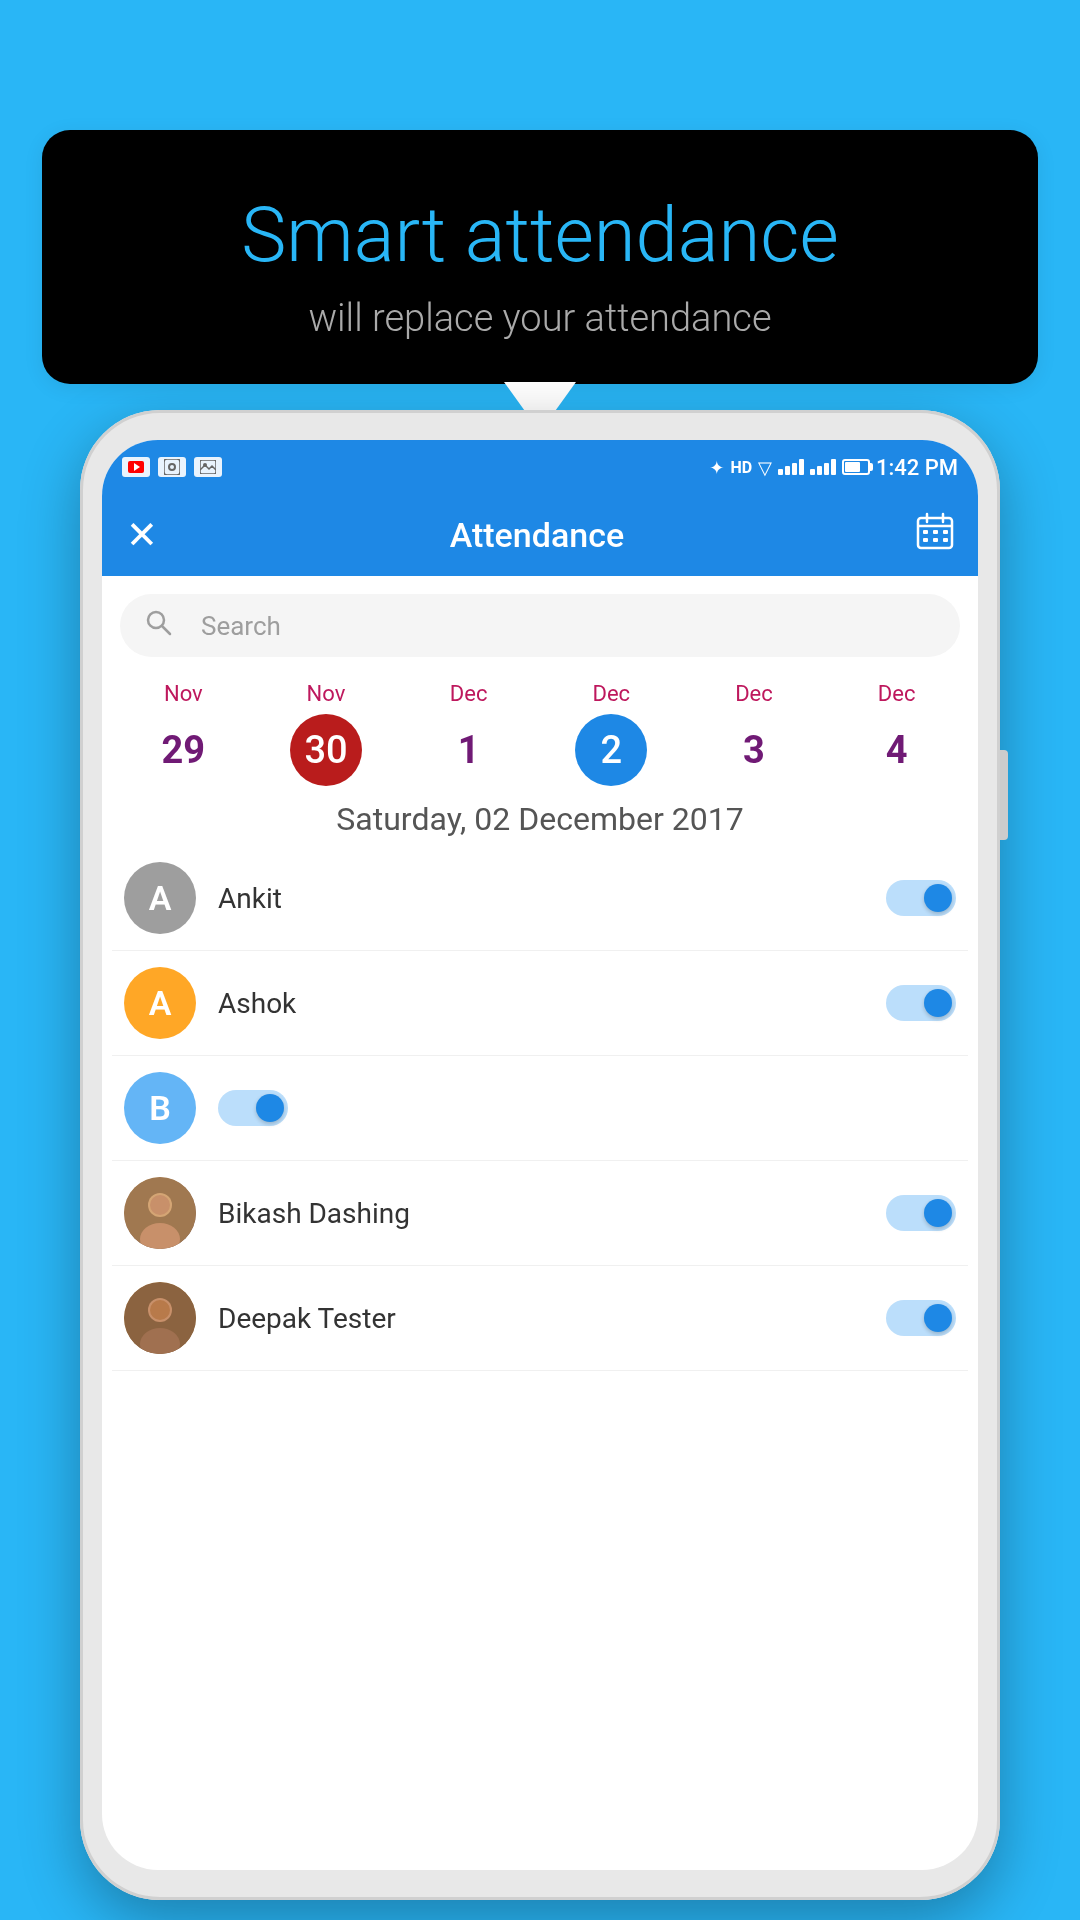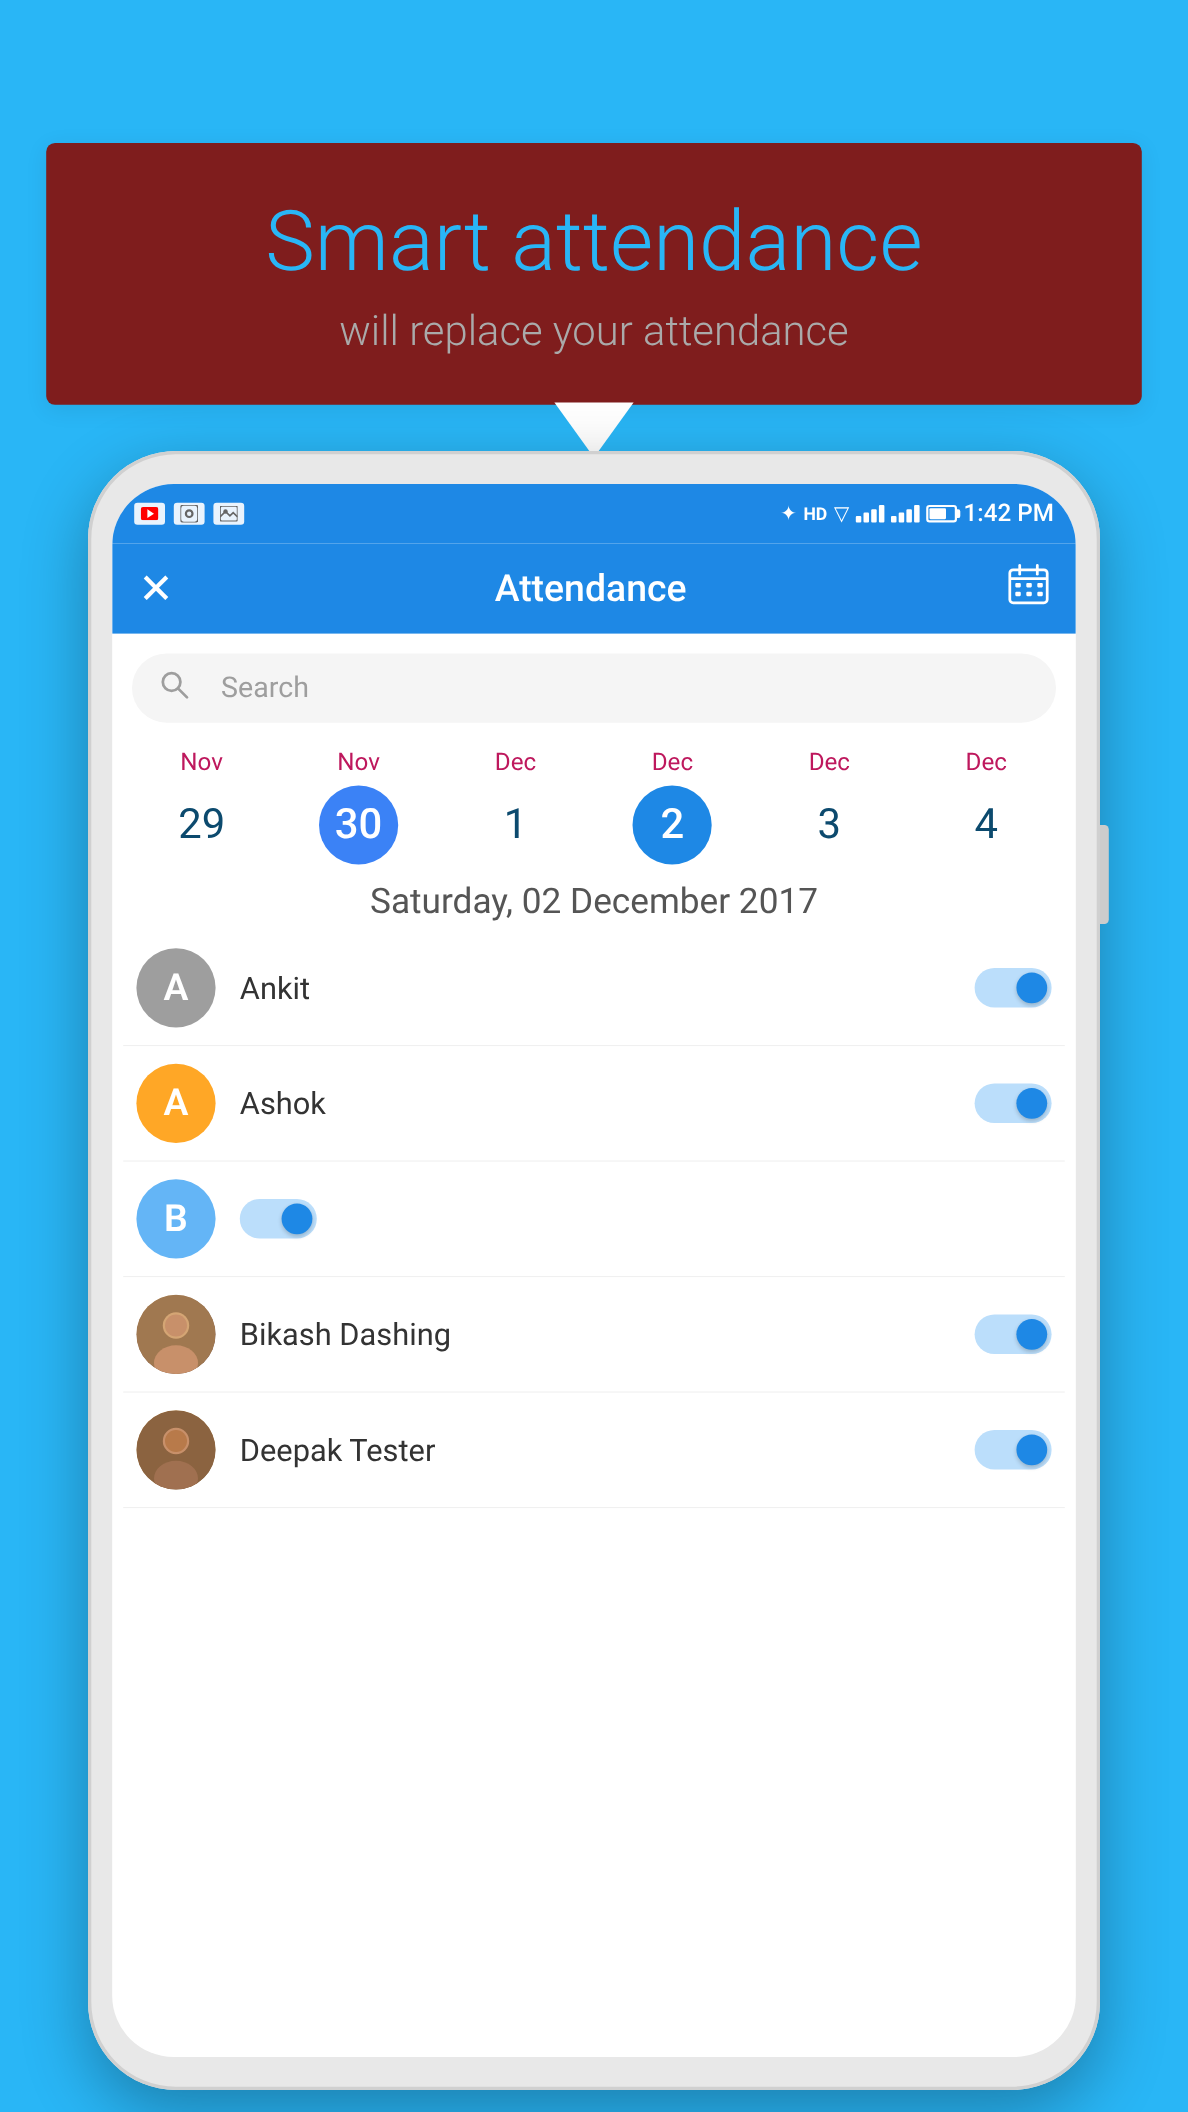--- a/index.html
+++ b/index.html
@@ -12,23 +12,23 @@
       overflow: hidden;
       position: relative;
     }
 
     
     .speech-bubble {
       position: absolute;
       top: 130px;
       left: 42px;
       right: 42px;
-      background: #7f1d1d;
-      border-radius: 8px;
-      padding: 48px 60px 44px;
+      background: #000000;
+      border-radius: 28px;
+      padding: 64px 60px 44px;
       text-align: center;
       box-shadow: 0 4px 20px rgba(0,0,0,0.08);
     }
     .speech-bubble::after {
       content: '';
       position: absolute;
       bottom: -48px;
       left: 50%;
       transform: translateX(-50%);
       width: 0;
@@ -239,31 +239,31 @@
       gap: 8px;
       min-width: 90px;
     }
     .date-month {
       font-size: 22px;
       color: #be185d;
       font-weight: 400;
     }
     .date-num {
       font-size: 38px;
-      font-weight: 400;
-      color: #0c4a6e;
+      font-weight: 700;
+      color: #701a75;
       width: 72px;
       height: 72px;
       display: flex;
       align-items: center;
       justify-content: center;
       border-radius: 50%;
     }
     .date-num.green {
-      background: #3b82f6;
+      background: #b91c1c;
       color: white;
       font-weight: 500;
     }
     .date-num.blue {
       background: #1e88e5;
       color: white;
       font-weight: 500;
     }
 
     .selected-date-label {

